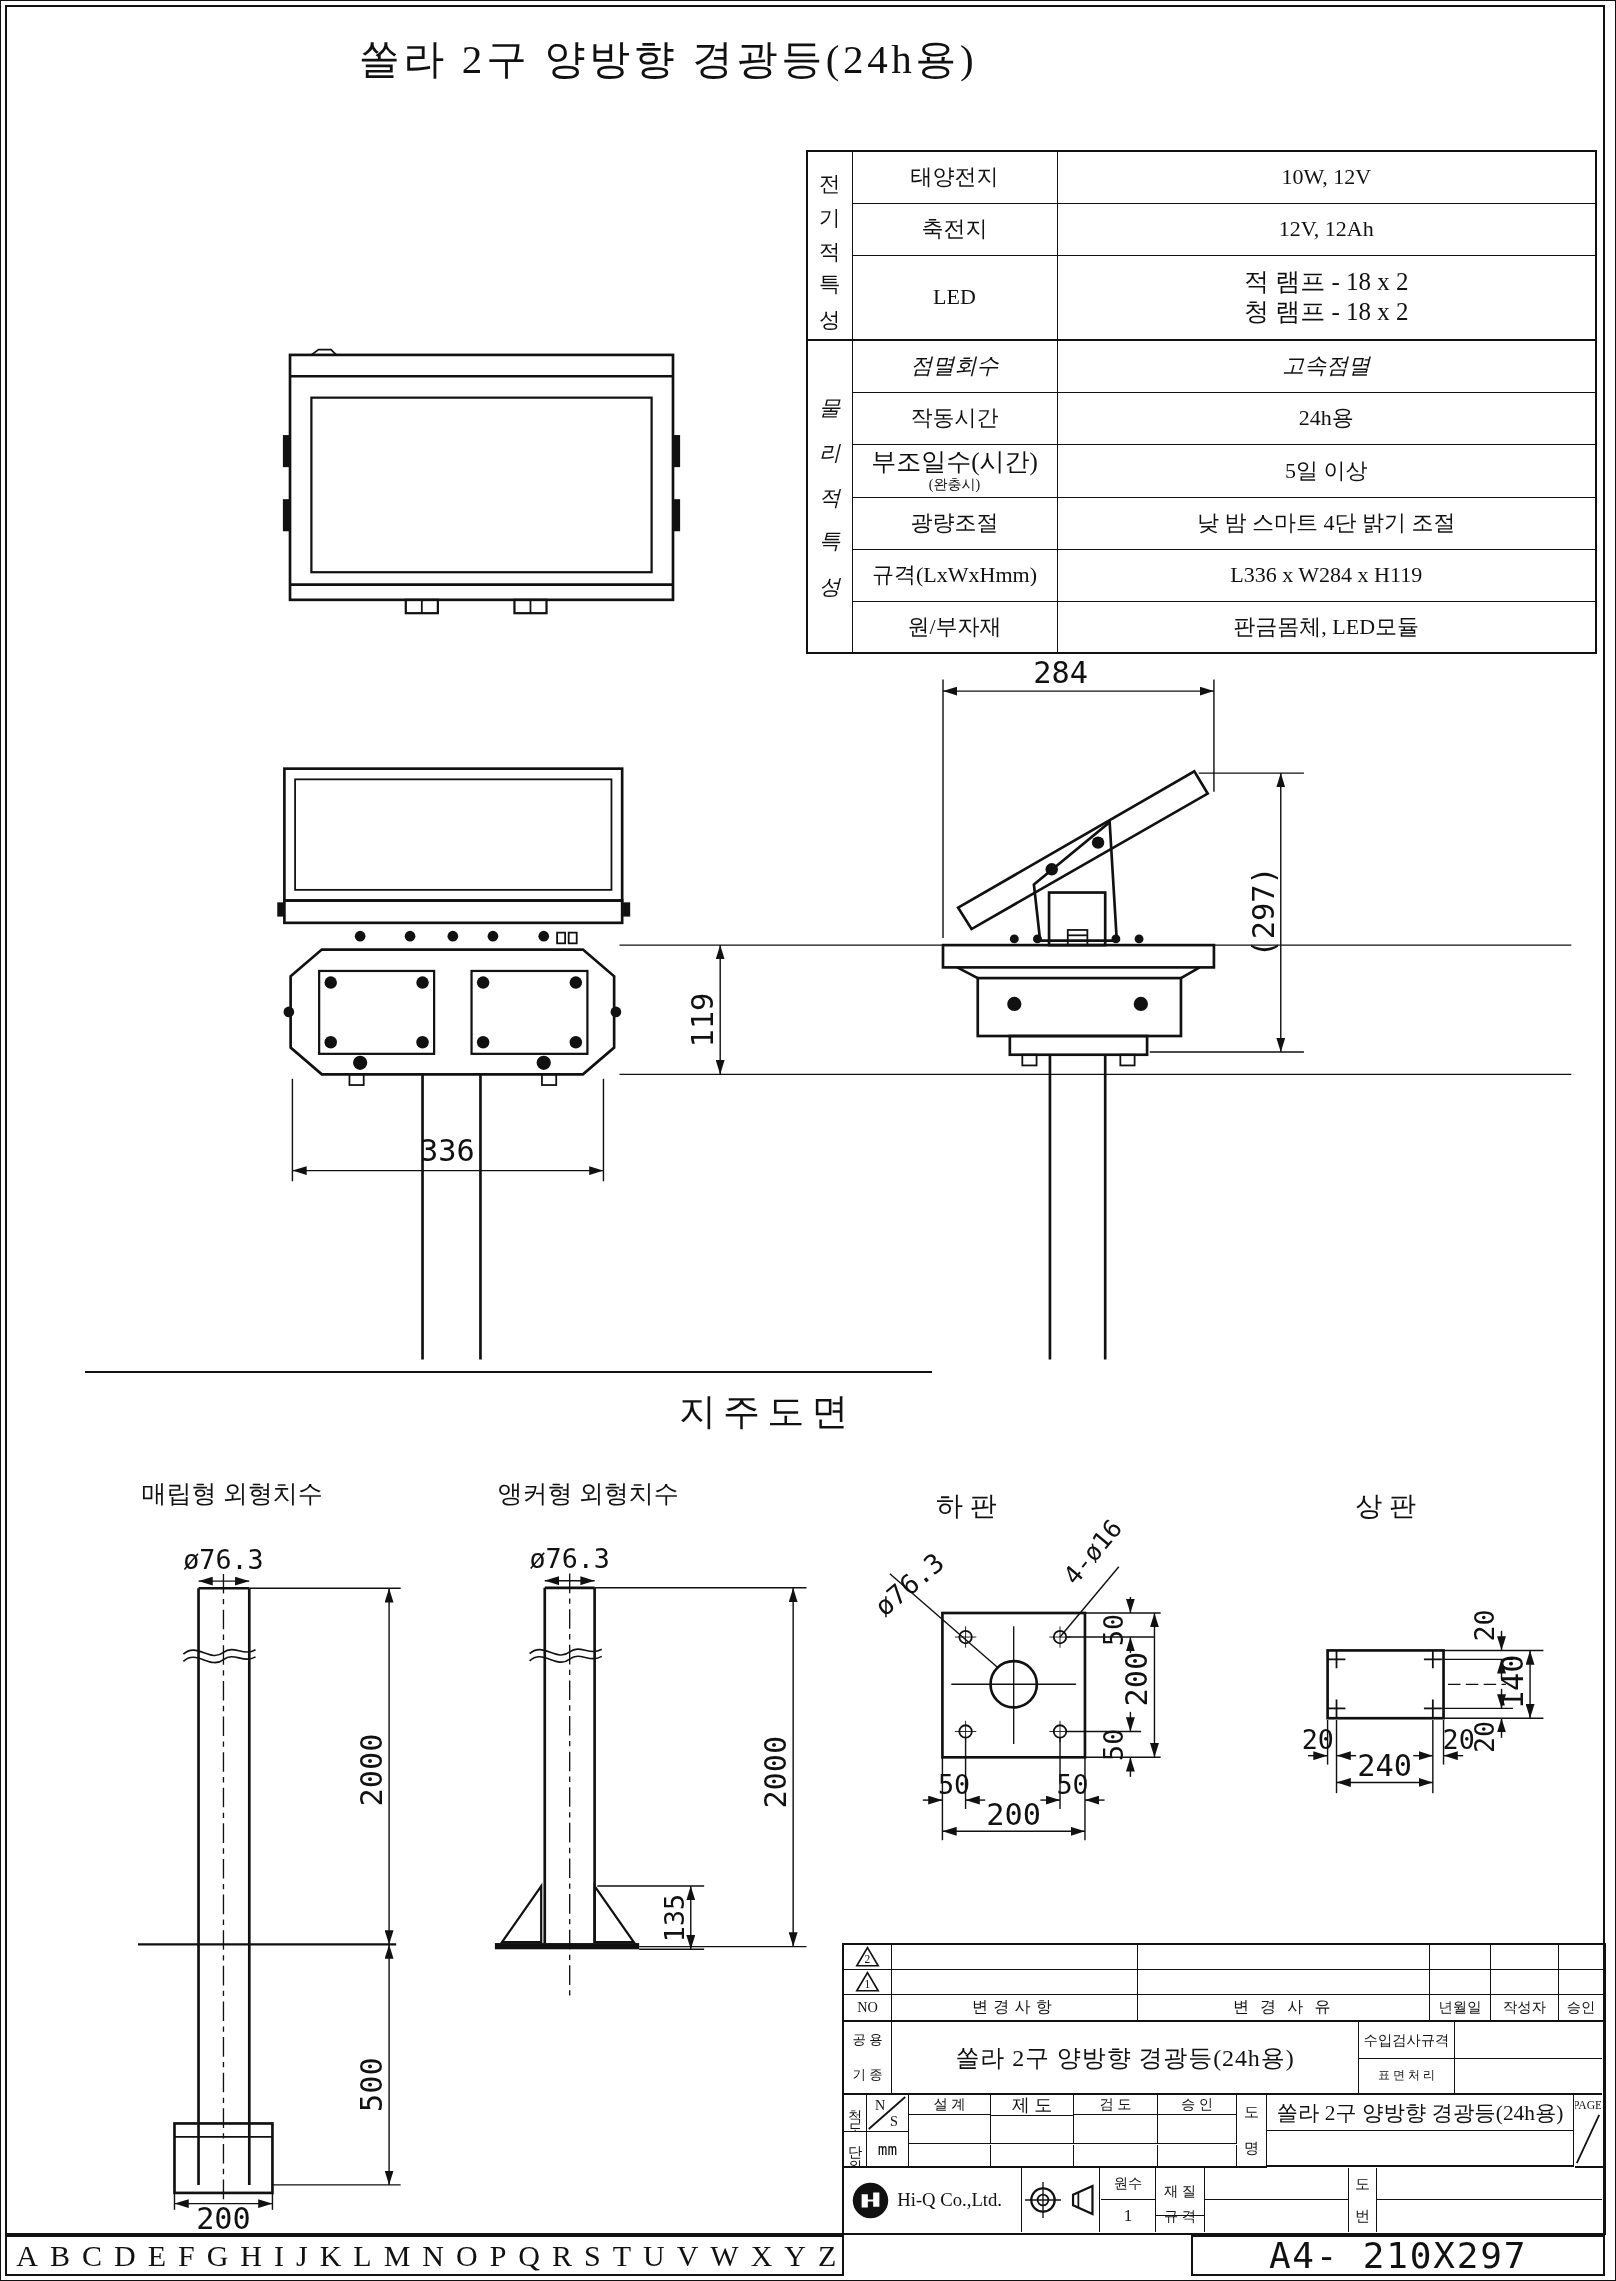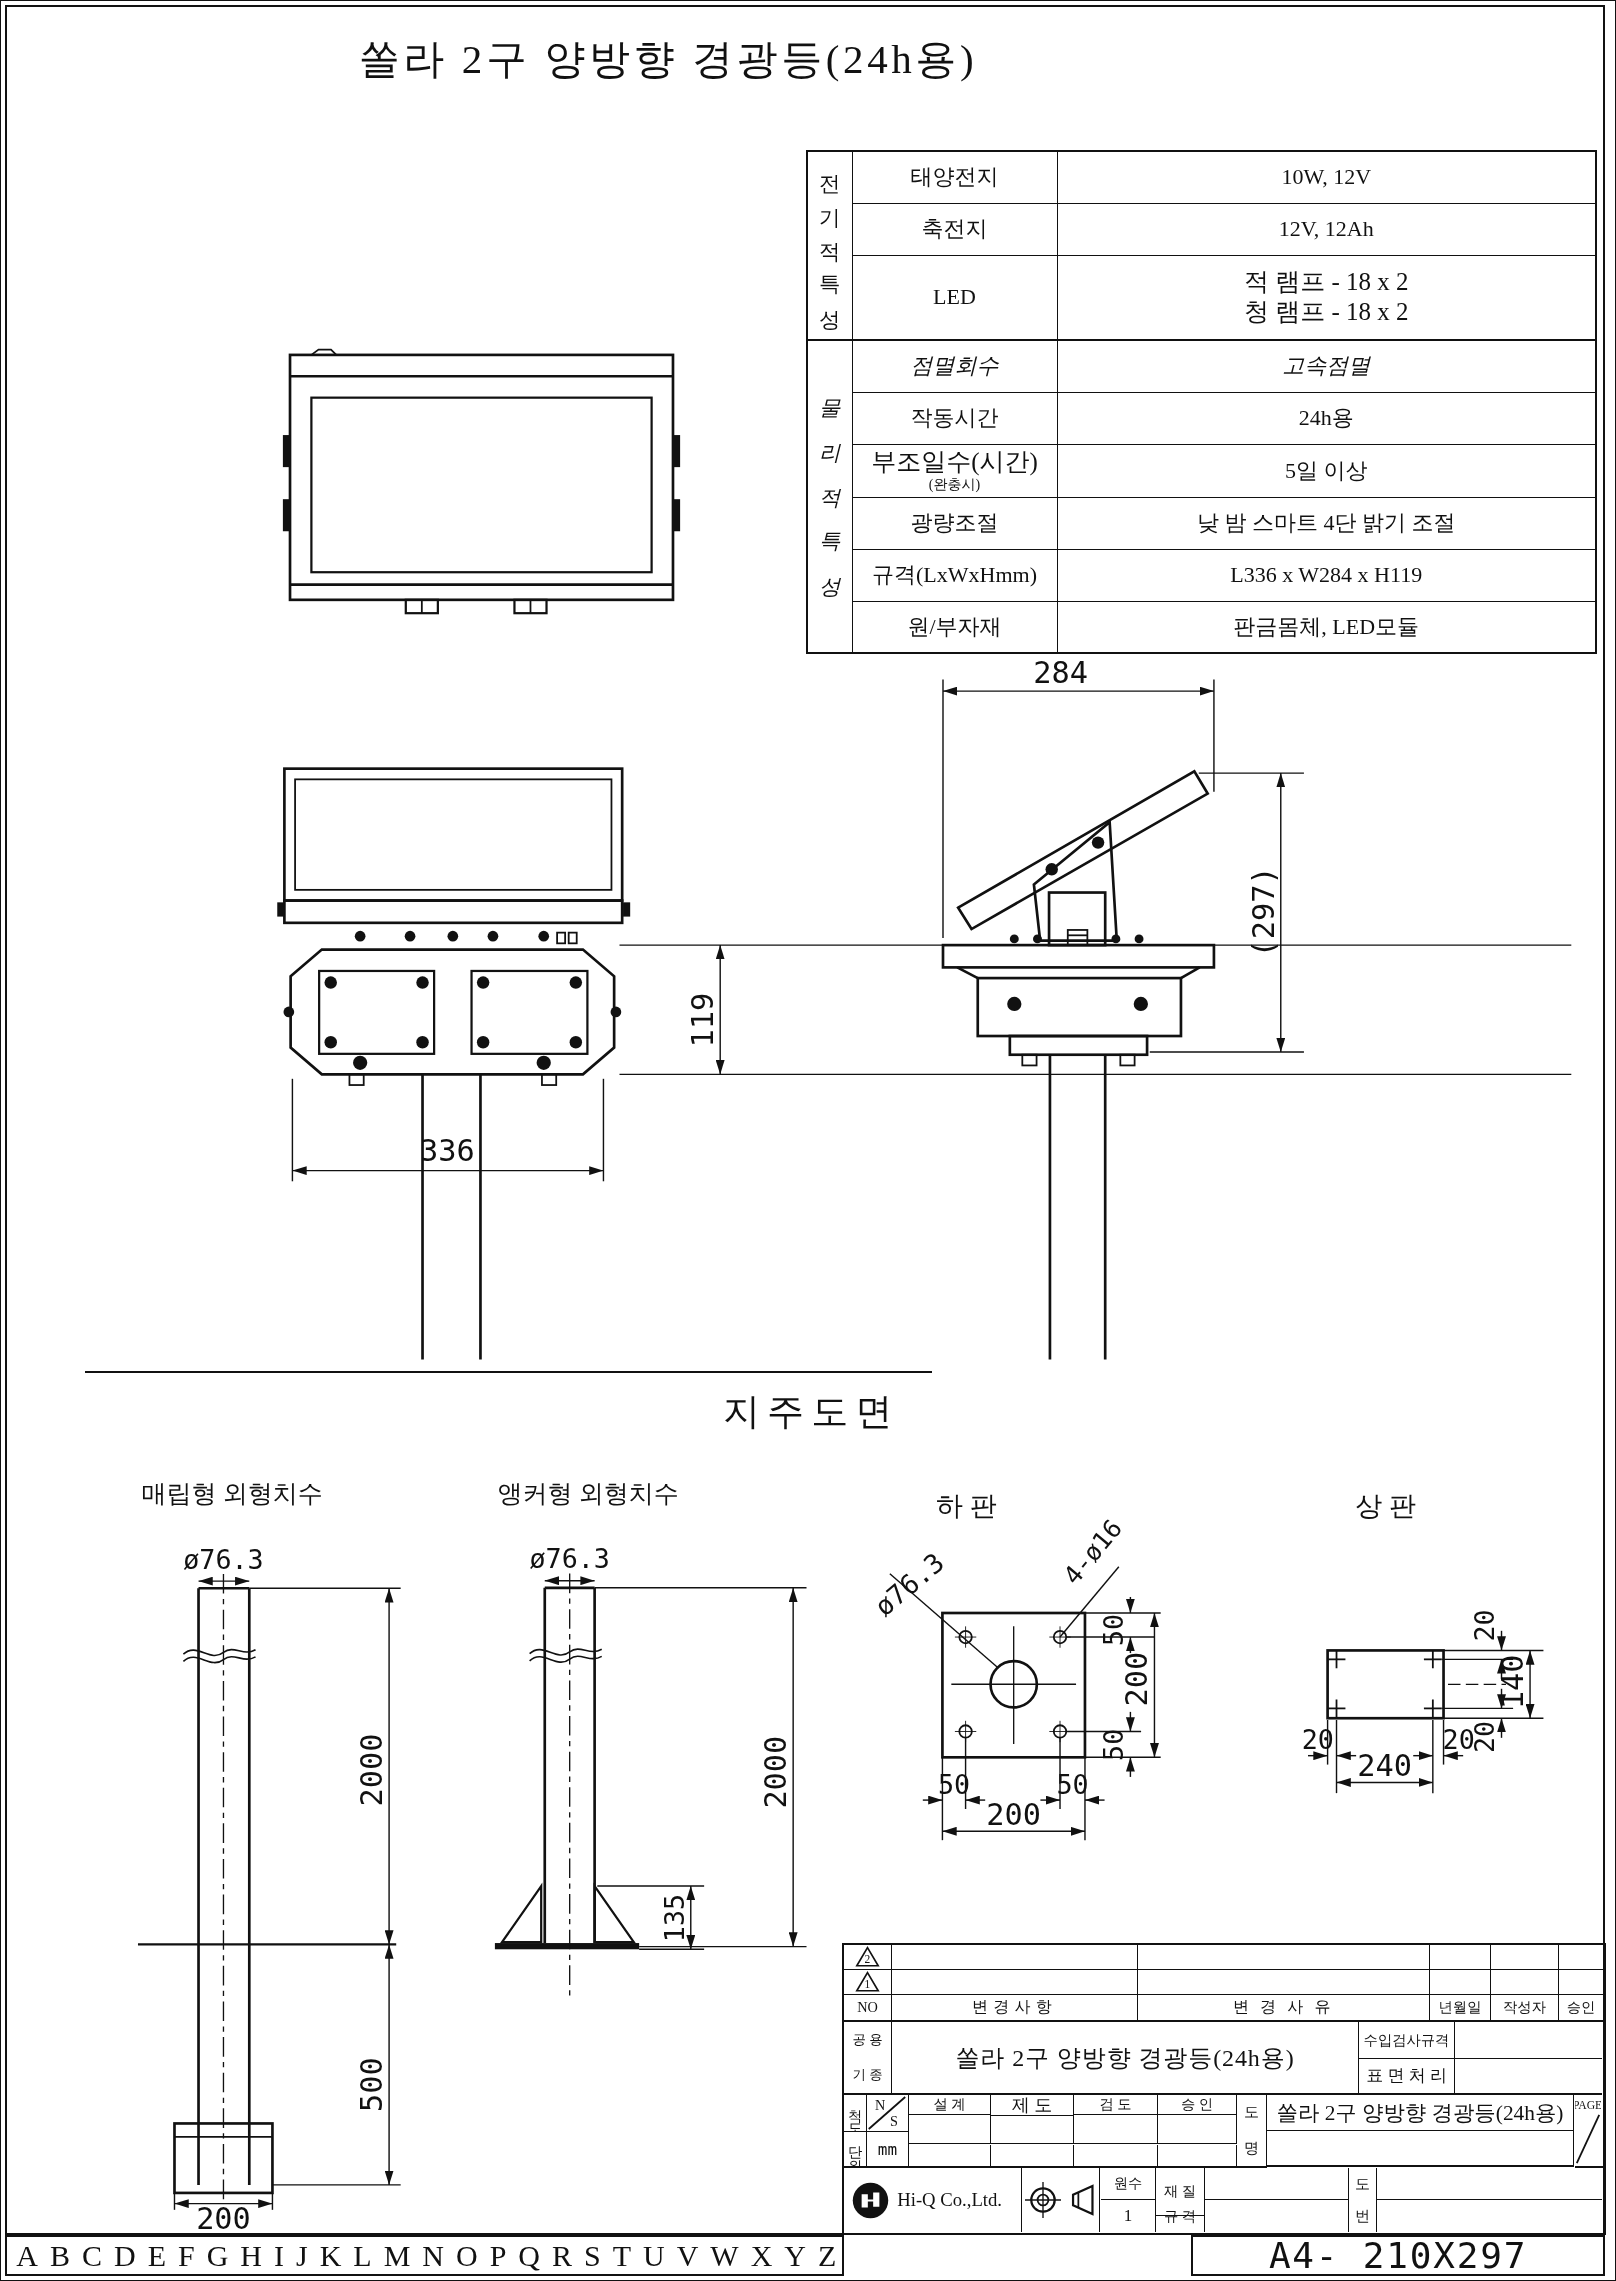--- a/index.html
+++ b/index.html
@@ -20,21 +20,21 @@
                   font-size:22px; padding:0 5.3px; }
   table.spec td.gb { border-top-width:2.7px;font-style:italic; }
   .vgrp { writing-mode:vertical-rl; text-orientation:upright; display:inline-block;
           font-size:21.4px; }
   .g1 { letter-spacing:12.5px; }
   .g2 { letter-spacing:23px; }
   .small2 { font-size:25px; line-height:1.2; }
   .small3 { font-size:14px; line-height:1.2; }
 
   .cad { font-family:"DejaVu Sans Mono", monospace; }
-  .sec-head { font-size:37px; letter-spacing:7.1px; white-space:nowrap;margin-left:44px; }
+  .sec-head { font-size:37px; letter-spacing:7.1px; white-space:nowrap; }
   .sub-label { font-size:25px; white-space:nowrap; }
   .plate-label { font-size:27px; white-space:nowrap; }
 
   line, path, rect, circle, polygon, polyline { vector-effect:none; }
 
   
   .tb { left:842px; top:1943px; width:764px; height:292px; border:2.7px solid #111; }
   .c { position:absolute; border-right:1.8px solid #111; border-bottom:1.8px solid #111;
        display:flex; align-items:center; justify-content:center;
        font-size:16px; overflow:hidden; white-space:nowrap; }
@@ -443,21 +443,21 @@
   <div class="c b3" style="left:647px;top:50px;width:68px;height:27px;font-size:14.3px">작성자</div>
   <div class="c b3 nbr" style="left:715px;top:50px;width:44px;height:27px;font-size:14.3px">승인</div>
 
   <div class="c b3 stack" style="left:0;top:77px;width:48px;height:73px;font-size:13.4px">
     <span>공 용</span>
     <span>기 종</span>
   </div>
   <div class="c b3" style="left:48px;top:77px;width:467px;height:73px;font-size:24px;letter-spacing:0.9px">쏠라 2구 양방향 경광등(24h용)</div>
   <div class="c" style="left:515px;top:77px;width:96px;height:37px;font-size:14.3px">수입검사규격</div>
   <div class="c nbr" style="left:611px;top:77px;width:147px;height:37px"></div>
-  <div class="c b3" style="left:515px;top:113px;width:96px;height:37px;font-size:17px">표 면 처 리</div>
+  <div class="c b3" style="left:515px;top:113px;width:96px;height:37px;font-size:12px">표 면 처 리</div>
   <div class="c b3 nbr" style="left:611px;top:113px;width:147px;height:37px"></div>
 
   <div class="c" style="left:0;top:150px;width:23px;height:37px">
       <span class="v2">척도</span>
     </div>
   <div class="c" style="left:23px;top:150px;width:42px;height:37px;position:absolute">
     <svg width="40" height="36" viewBox="0 0 45 40" style="position:absolute;left:0;top:0;font-size:18px">
       <line x1="2" y1="38" x2="43" y2="2" stroke="#111" stroke-width="2"></line>
       <text x="9" y="17" font-size="16" fill="#111">N</text>
       <text x="26" y="35" font-size="16" fill="#111">S</text>

